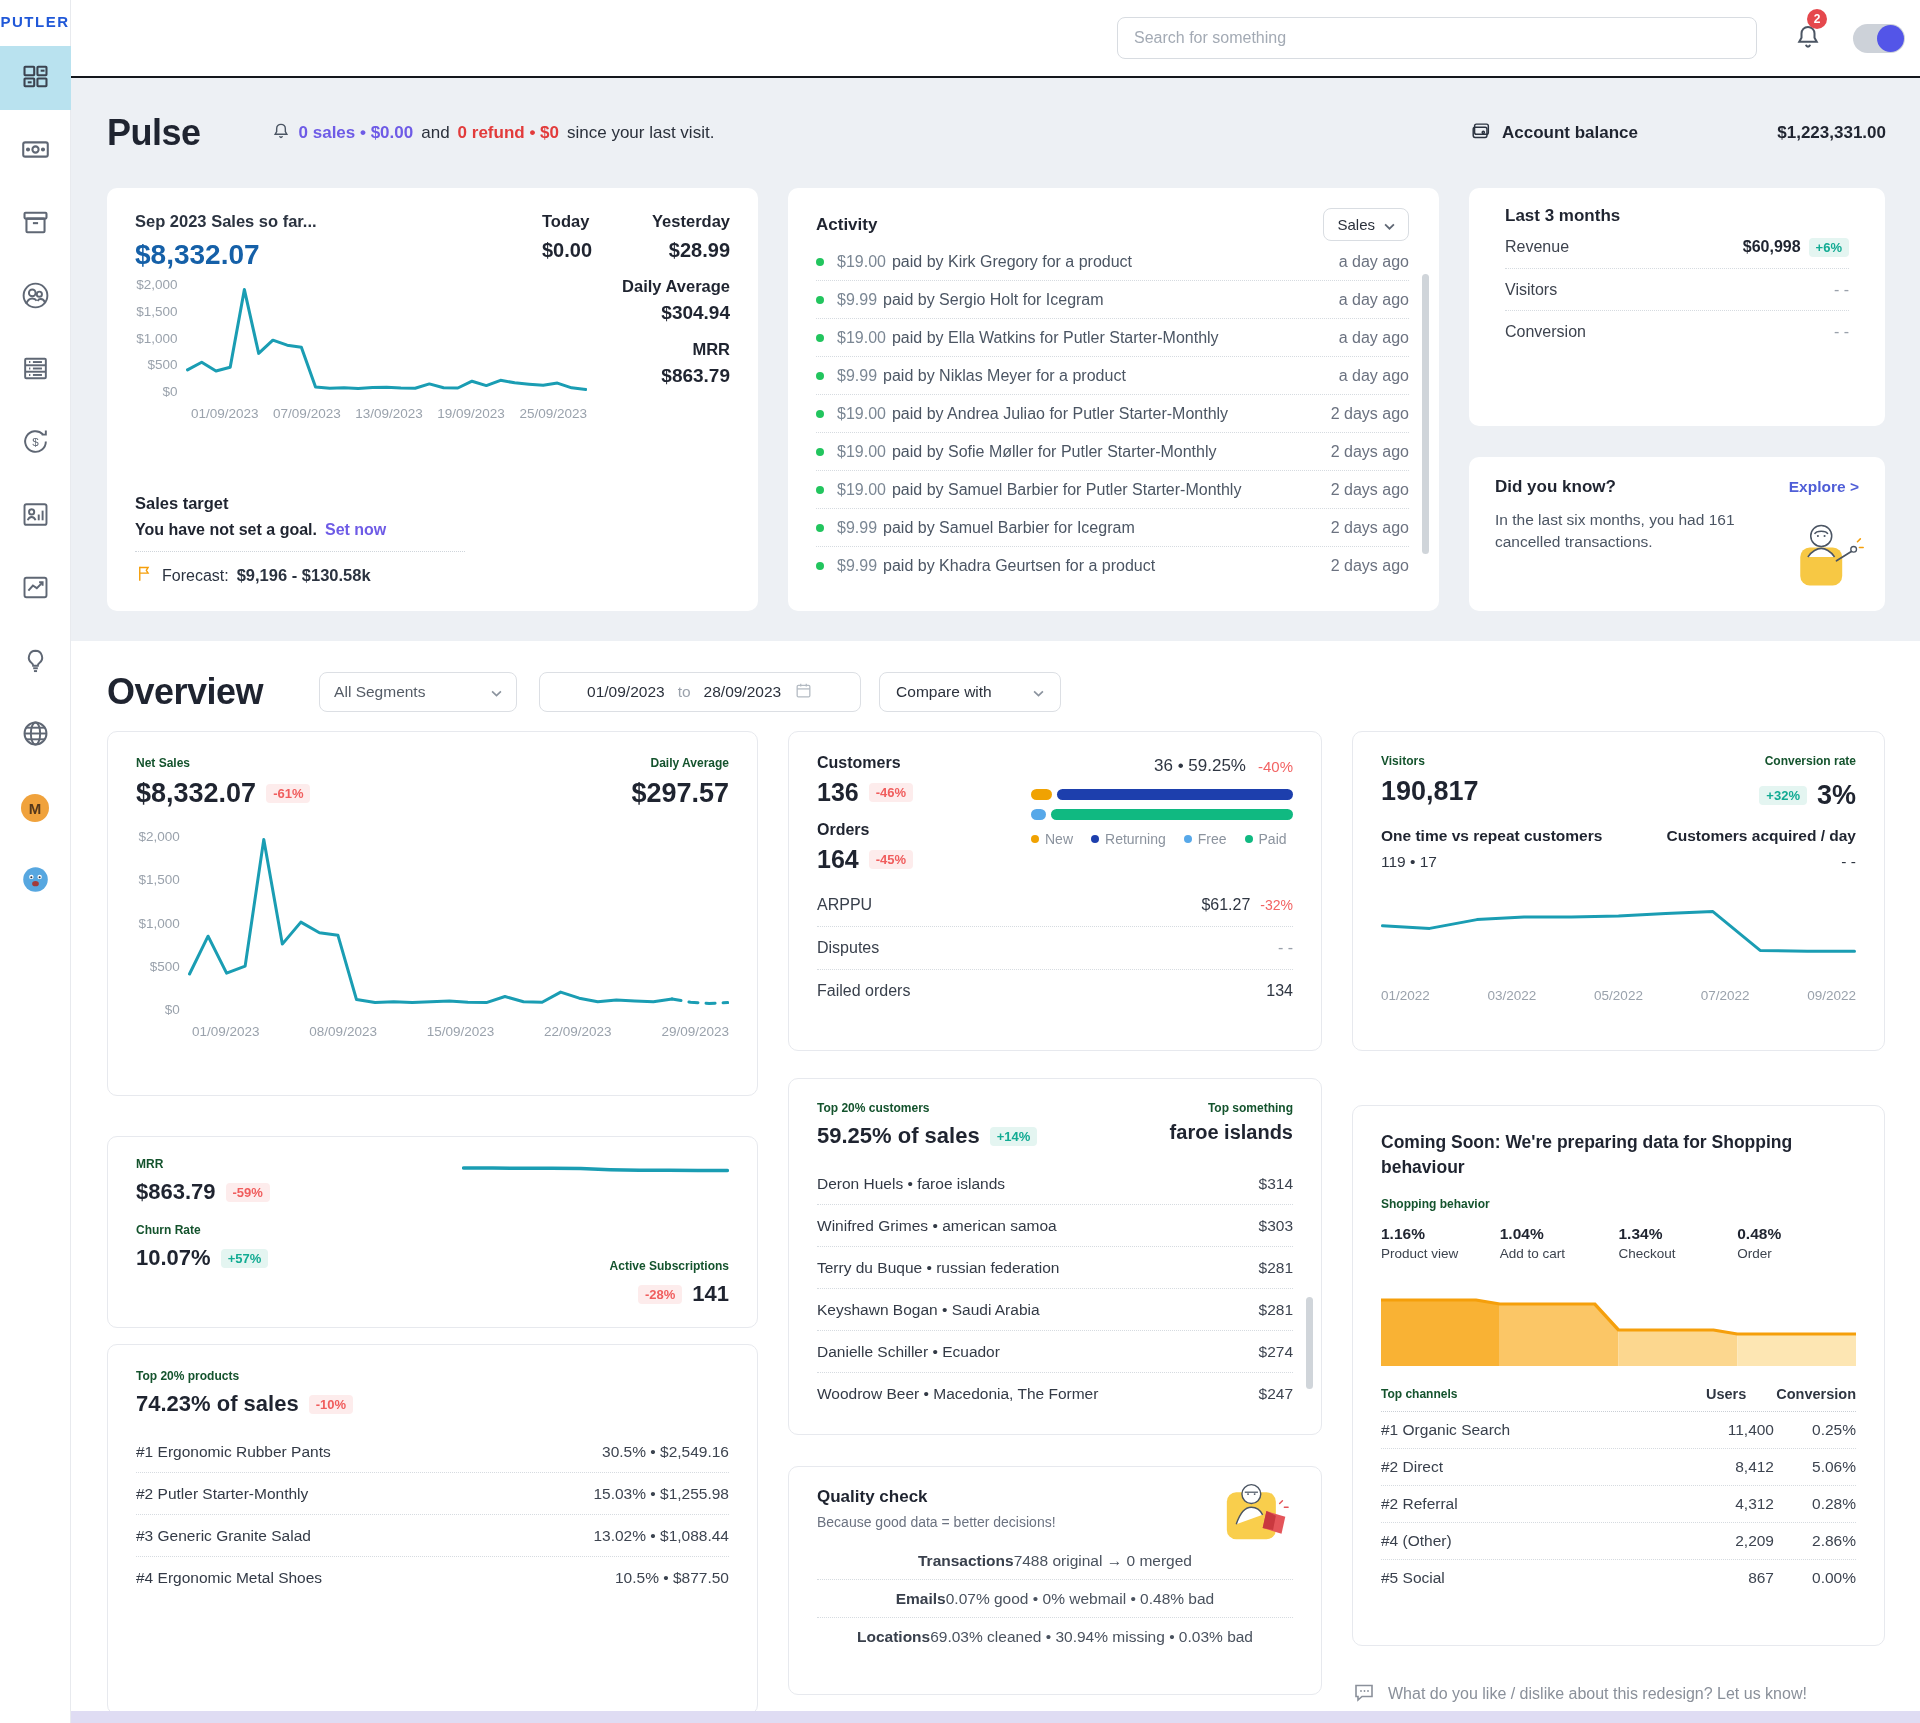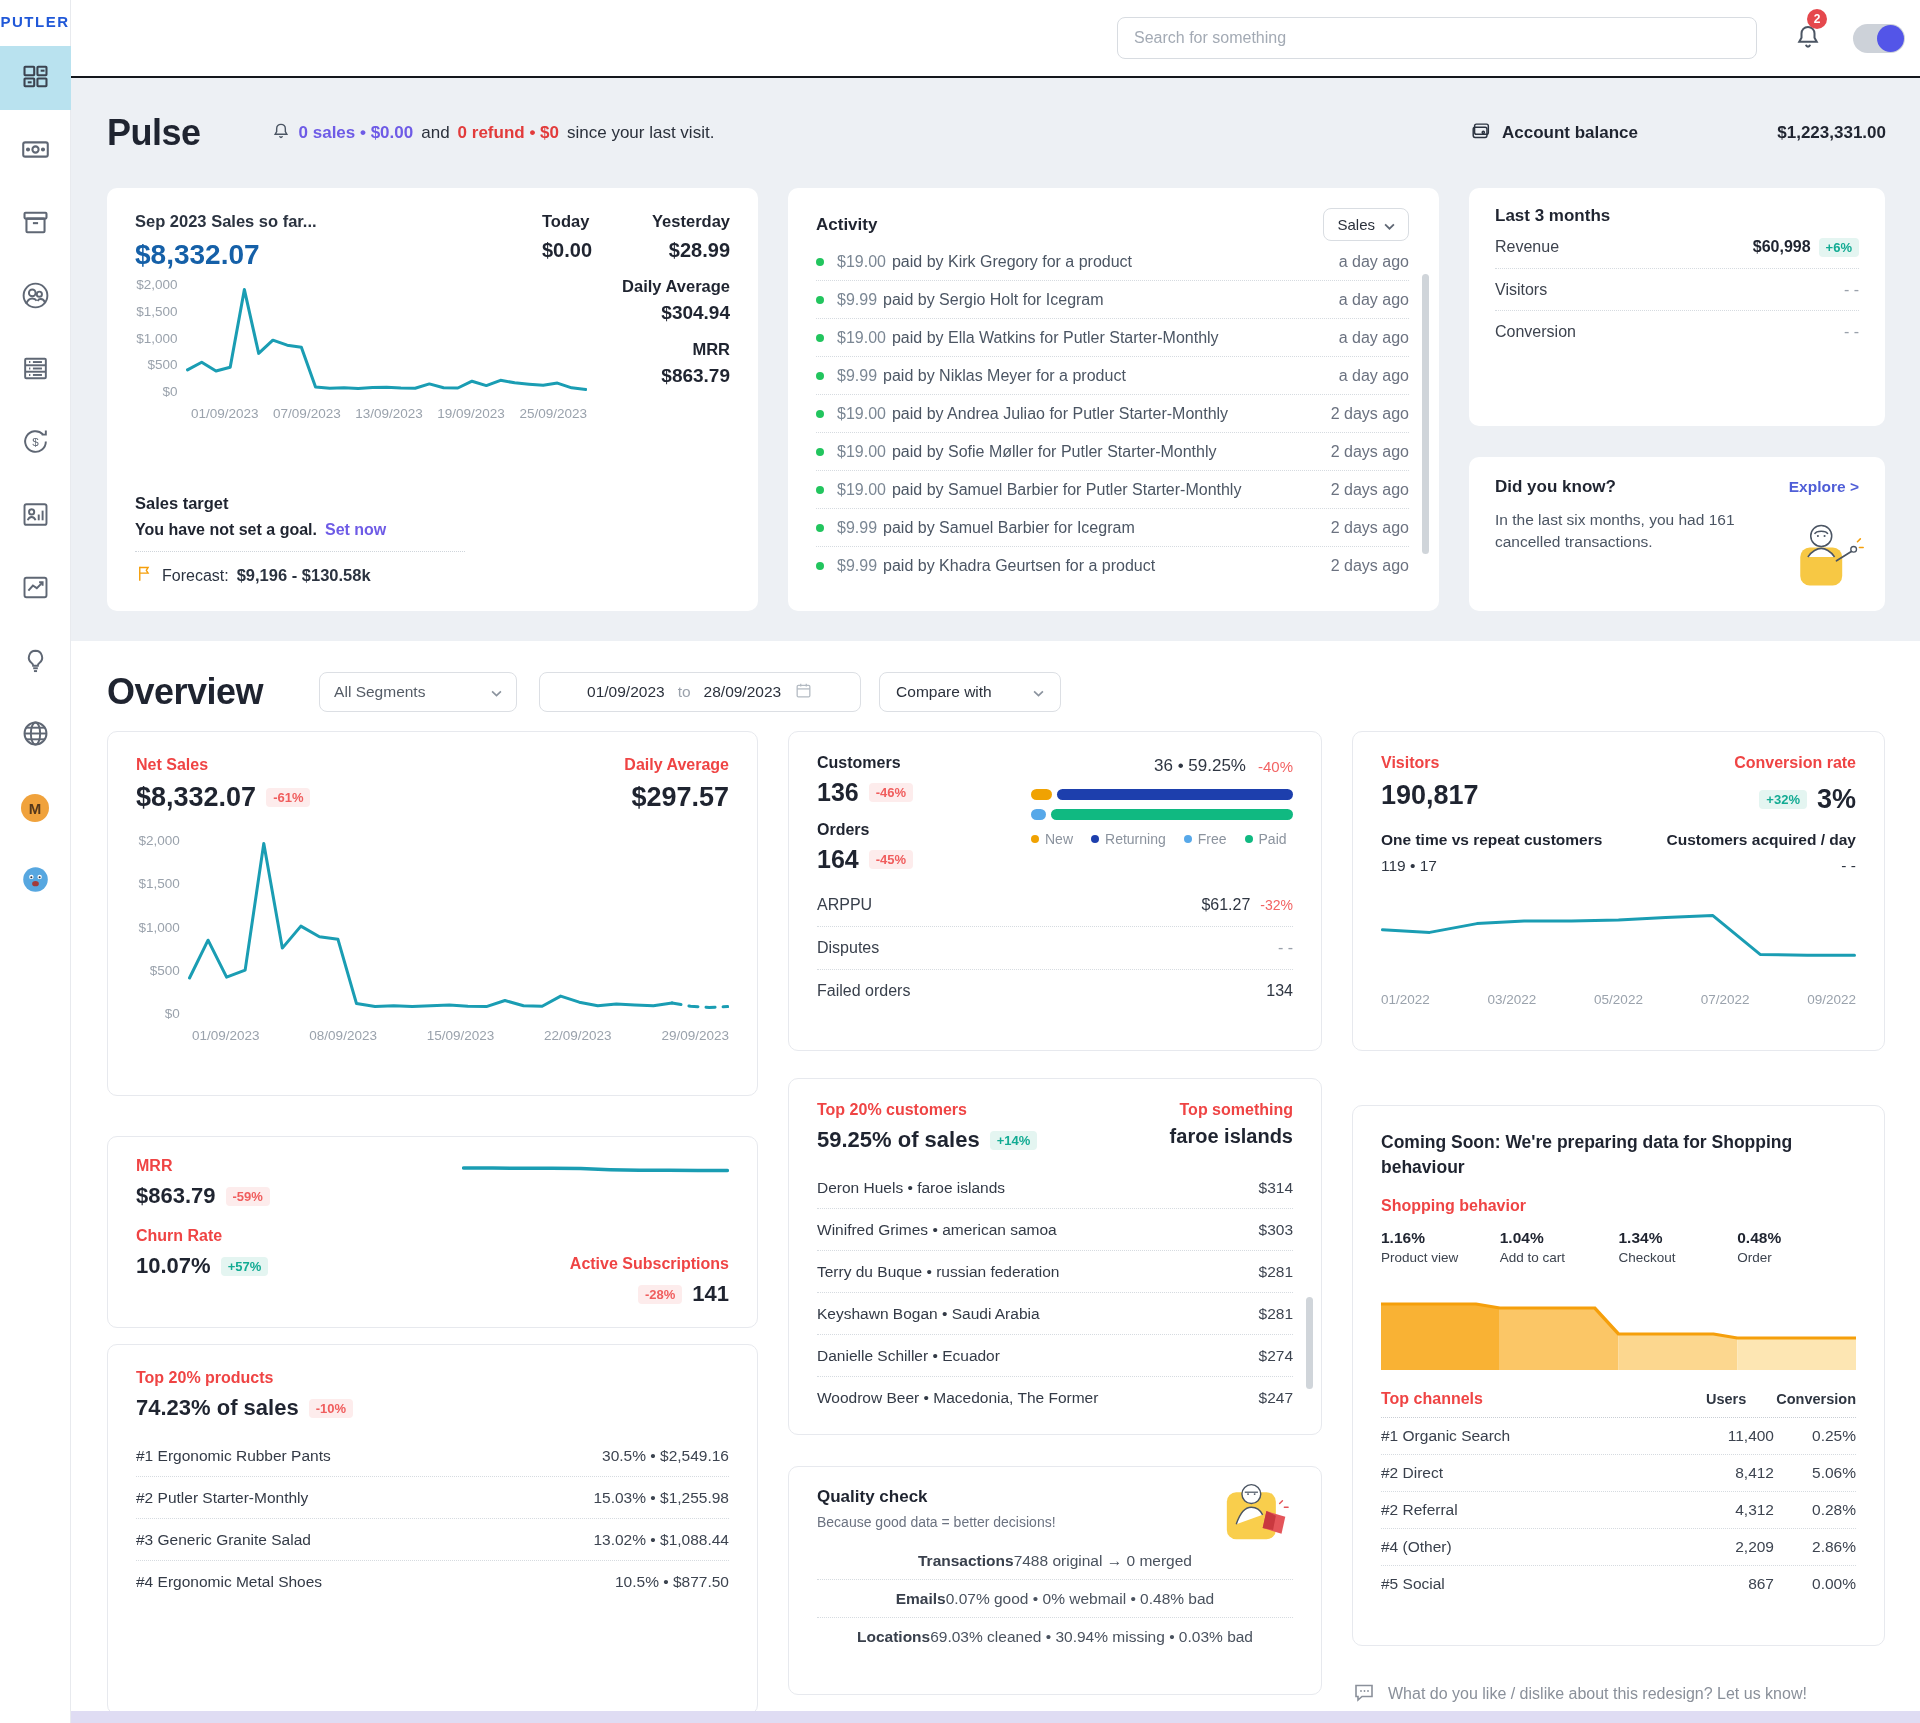--- a/index.html
+++ b/index.html
@@ -75,21 +75,21 @@
   .act-row { display:flex; align-items:center; padding:9.5px 0; font-size:16px; }
   .act-row + .act-row { border-top:1px dotted #d6dbe0; }
   .dot { width:8px; height:8px; border-radius:50%; background:#22c55e; margin-right:13px; flex:none; }
   .act-amount { color:#7b8794; margin-right:6px; }
   .act-text { color:#4b5563; flex:1; }
   .act-time { color:#6b7280; margin-left:10px; }
   .scrollbar { position:absolute; width:7px; background:#d0d5da; border-radius:4px; cursor:pointer; }
   .act-sb { right:10px; top:86px; height:280px; }
   
   .pulse-right { width:416px; display:flex; flex-direction:column; gap:31px; }
-  .last3-card { height:238px; padding:18px 26px; }
+  .last3-card { height:238px; padding:18px 36px; }
   .l3-row { display:flex; align-items:center; justify-content:space-between; padding:11.5px 0; font-size:16px; }
   .l3-row + .l3-row { border-top:1px dotted #d6dbe0; }
   .l3-label { color:#3d434e; }
   .l3-right { display:flex; align-items:center; gap:8px; }
   .l3-value { font-weight:bold; color:#1f2430; }
   .l3-value.muted { color:#9aa1ab; font-weight:normal; }
   .badge-g { color:#12ab93; background:#e4f5f1; font-size:13px; font-weight:bold; padding:2px 7px; border-radius:4px; }
   .badge-r { color:#f05d5d; background:#fdecec; font-size:13px; font-weight:bold; padding:2px 7px; border-radius:4px; }
   .dyk-card { height:154px; padding:20px 26px; position:relative; overflow:hidden; }
   .dyk-head { display:flex; justify-content:space-between; align-items:center; }
@@ -103,21 +103,21 @@
   .seg { width:198px; padding:0 14px; justify-content:space-between; margin-left:56px; }
   .dates { width:322px; padding:0 16px; gap:13px; margin-left:22px; color:#2b313c; justify-content:center; }
   .dates .to { color:#9aa1ab; }
   .cmp { width:182px; padding:0 16px; justify-content:space-between; margin-left:18px; color:#2b313c; }
   .ov-grid { display:flex; gap:30px; }
   .col1 { width:651px; } .col2 { width:534px; } .col3 { width:533px; }
   .ov-grid .card { border:1px solid #e7e9ee; }
   
   .ns-card { height:365px; padding:24px 28px; }
   .ns-head { display:flex; justify-content:space-between; }
-  .sub-title { font-size:16px; font-weight:bold; color:#ef4444; }
+  .sub-title { font-size:12px; font-weight:bold; color:#14532d; }
   .amount-row { display:flex; align-items:center; gap:10px; margin-top:8px; }
   .amount-big { font-size:27px; font-weight:bold; }
   .tr { text-align:right; }
   .mrr-card { height:192px; padding:20px 28px; margin-top:40px; display:flex; }
   .mrr-left { width:55%; }
   .mrr-right { width:45%; display:flex; flex-direction:column; }
   .mt18 { margin-top:18px; }
   .amount-md { font-size:22px; font-weight:bold; }
   .jend { justify-content:flex-end; }
   .prod-card { height:371px; padding:24px 28px; margin-top:16px; }

